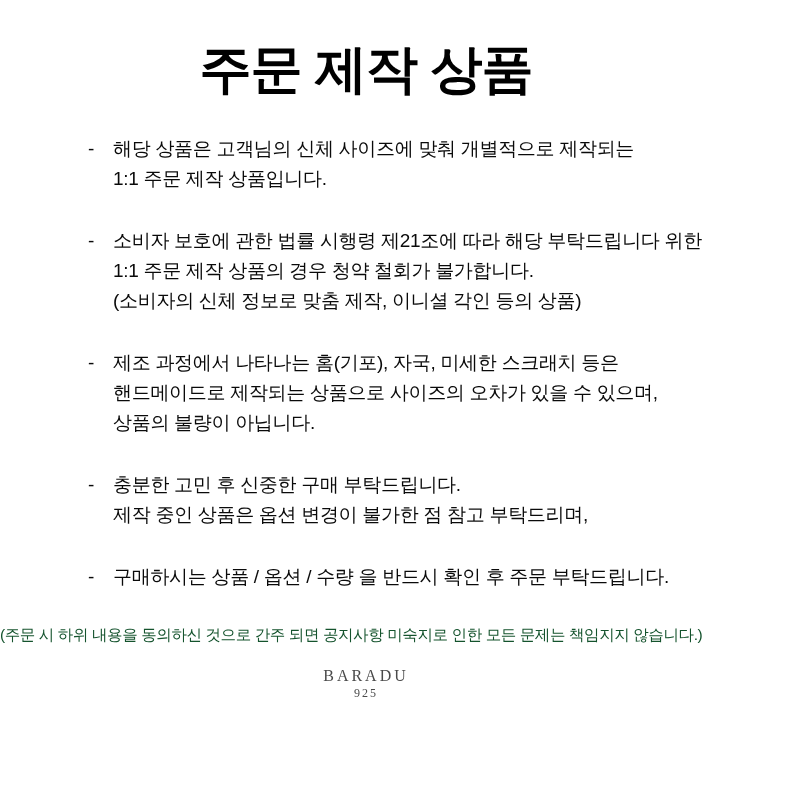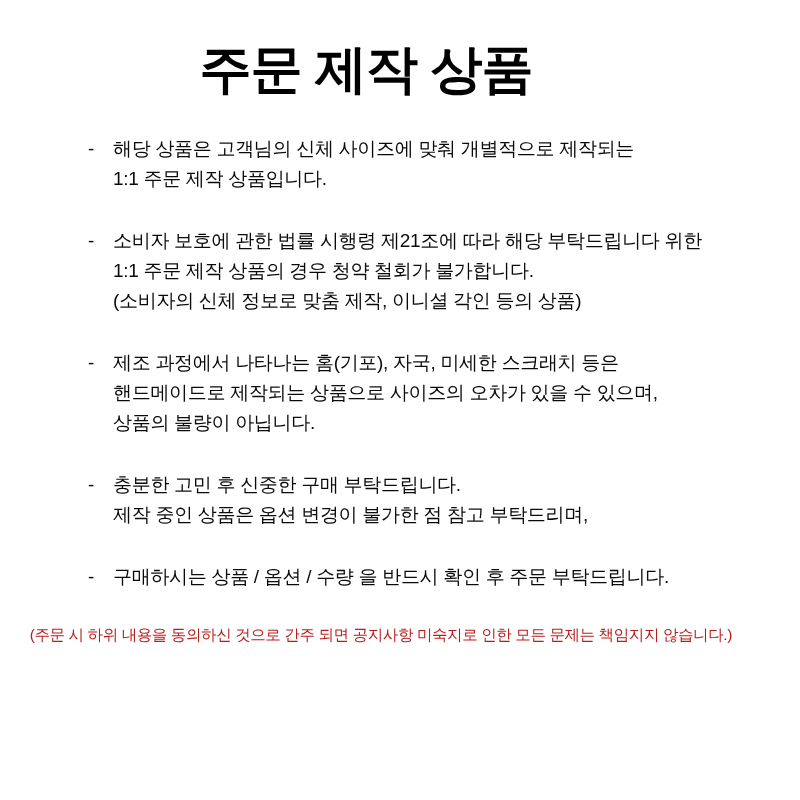--- a/index.html
+++ b/index.html
@@ -53,25 +53,25 @@
     text-align: left;
   }
   .lines {
     flex: 1;
   }
   .line {
     white-space: nowrap;
   }
   .disclaimer {
     margin-top: 33px;
-    text-align: right;
+    text-align: left;
     font-size: 15.5px;
     line-height: 20px;
     letter-spacing: -0.4px;
-    color: #b91c1c;
+    color: #14532d;
     white-space: nowrap;
   }
   .brand {
     margin-top: 22px;
     text-align: center;
     font-family: "Liberation Serif", "DejaVu Serif", serif;
     color: #4a4a4a;
   }
   .brand-name {
     display: block;
@@ -135,14 +135,18 @@
       <span class="dash">-</span>
       <div class="lines">
         <div class="line">구매하시는 상품 / 옵션 / 수량 을 반드시 확인 후 주문 부탁드립니다.</div>
       </div>
     </div>
 
   </div>
 
   <div class="disclaimer">(주문 시 하위 내용을 동의하신 것으로 간주 되면 공지사항 미숙지로 인한 모든 문제는 책임지지 않습니다.)</div>
 
+  <div class="brand">
+    <span class="brand-name">BARADU</span>
+    <span class="brand-number">925</span>
+  </div>
 
 </div>
 
 </body></html>

